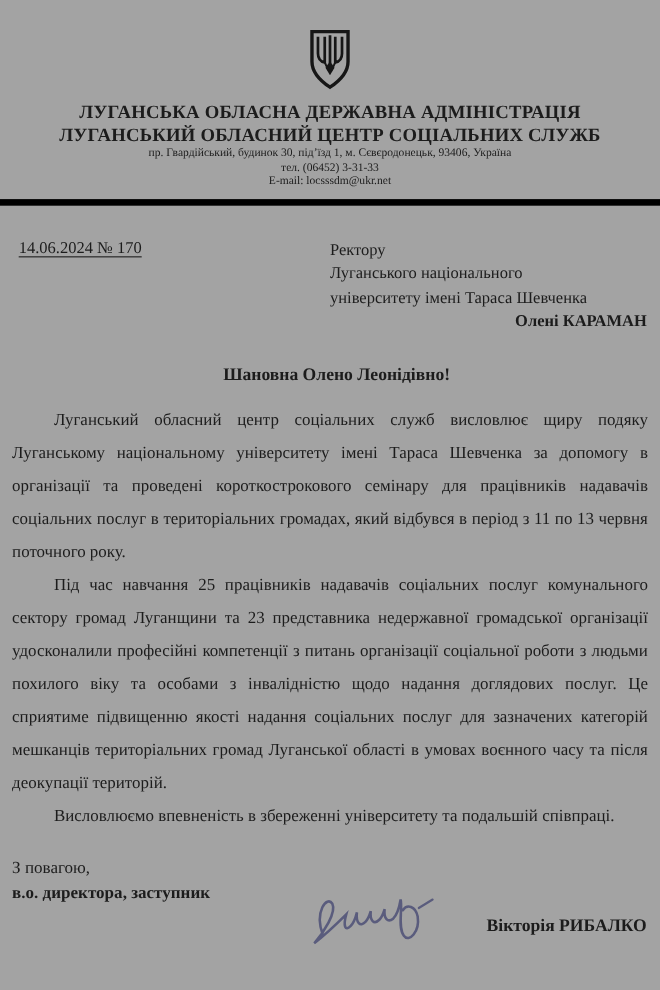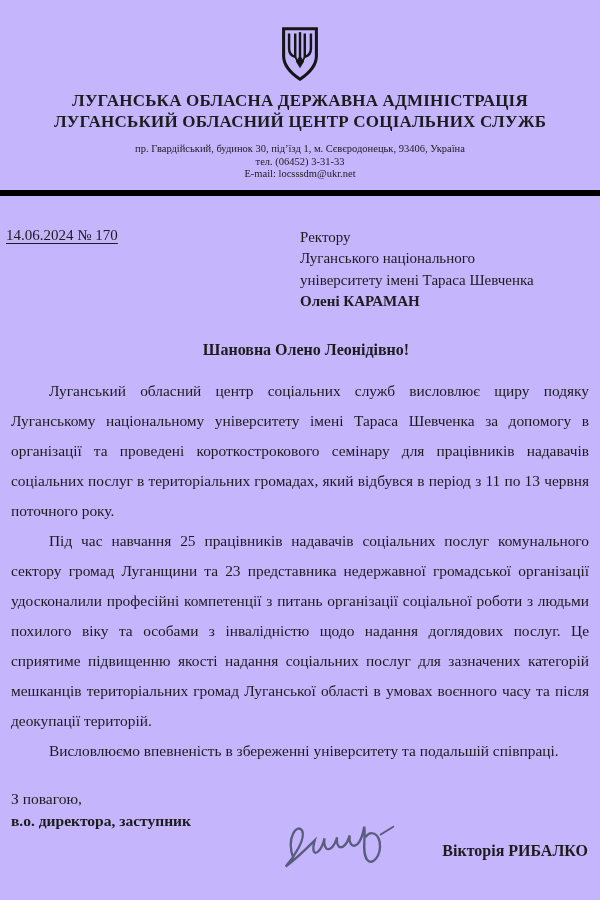--- a/index.html
+++ b/index.html
@@ -2,45 +2,45 @@
 <html lang="uk"><head>
 <meta charset="utf-8">
 <style>
   * { margin: 0; padding: 0; box-sizing: border-box; }
   html, body { background: #ffffff; }
   .page {
     position: relative;
     width: 600px;
     height: 900px;
     margin: 0 auto;
-    background: #c4b5fd;
+    background: #a3a3a3;
     color: #1c1c1c;
     font-family: "Liberation Serif", "DejaVu Serif", serif;
     overflow: hidden;
   }
   
   .letterhead { text-align: center; padding-top: 26px; }
   .emblem { display: inline-block; width: 44px; height: 56px; }
   .org-line { font-weight: bold; font-size: 17px; line-height: 21px; letter-spacing: 0.2px; }
   .org-line.first { margin-top: 4px; }
   .addr-line { font-size: 10.5px; line-height: 12.5px; }
-  .addr-line.first { margin-top: 11px; }
+  .addr-line.first { margin-top: 1px; }
   .head-rule { width: 600px; height: 6px; background: #000; border: none; margin-top: 9px; }
 
   
   .ref-row { display: flex; margin-top: 31px; }
   .date-number {
     flex: 1;
-    padding-left: 6px;
+    padding-left: 17px;
     font-size: 15px;
     text-decoration: underline;
     text-underline-offset: 3px;
   }
   .recipient { width: 300px; font-size: 15px; line-height: 21.5px; padding-right: 12px; }
-  .recipient-name { font-weight: bold; }
+  .recipient-name { font-weight: bold; text-align: right; }
 
   
   .salutation { text-align: center; font-weight: bold; font-size: 16px; margin-top: 28px; padding-left: 12px; }
   .body-text { margin: 17px 11px 0 11px; }
   .body-text p {
     font-size: 15.4px;
     line-height: 30px;
     text-align: justify;
     text-indent: 38px;
   }

